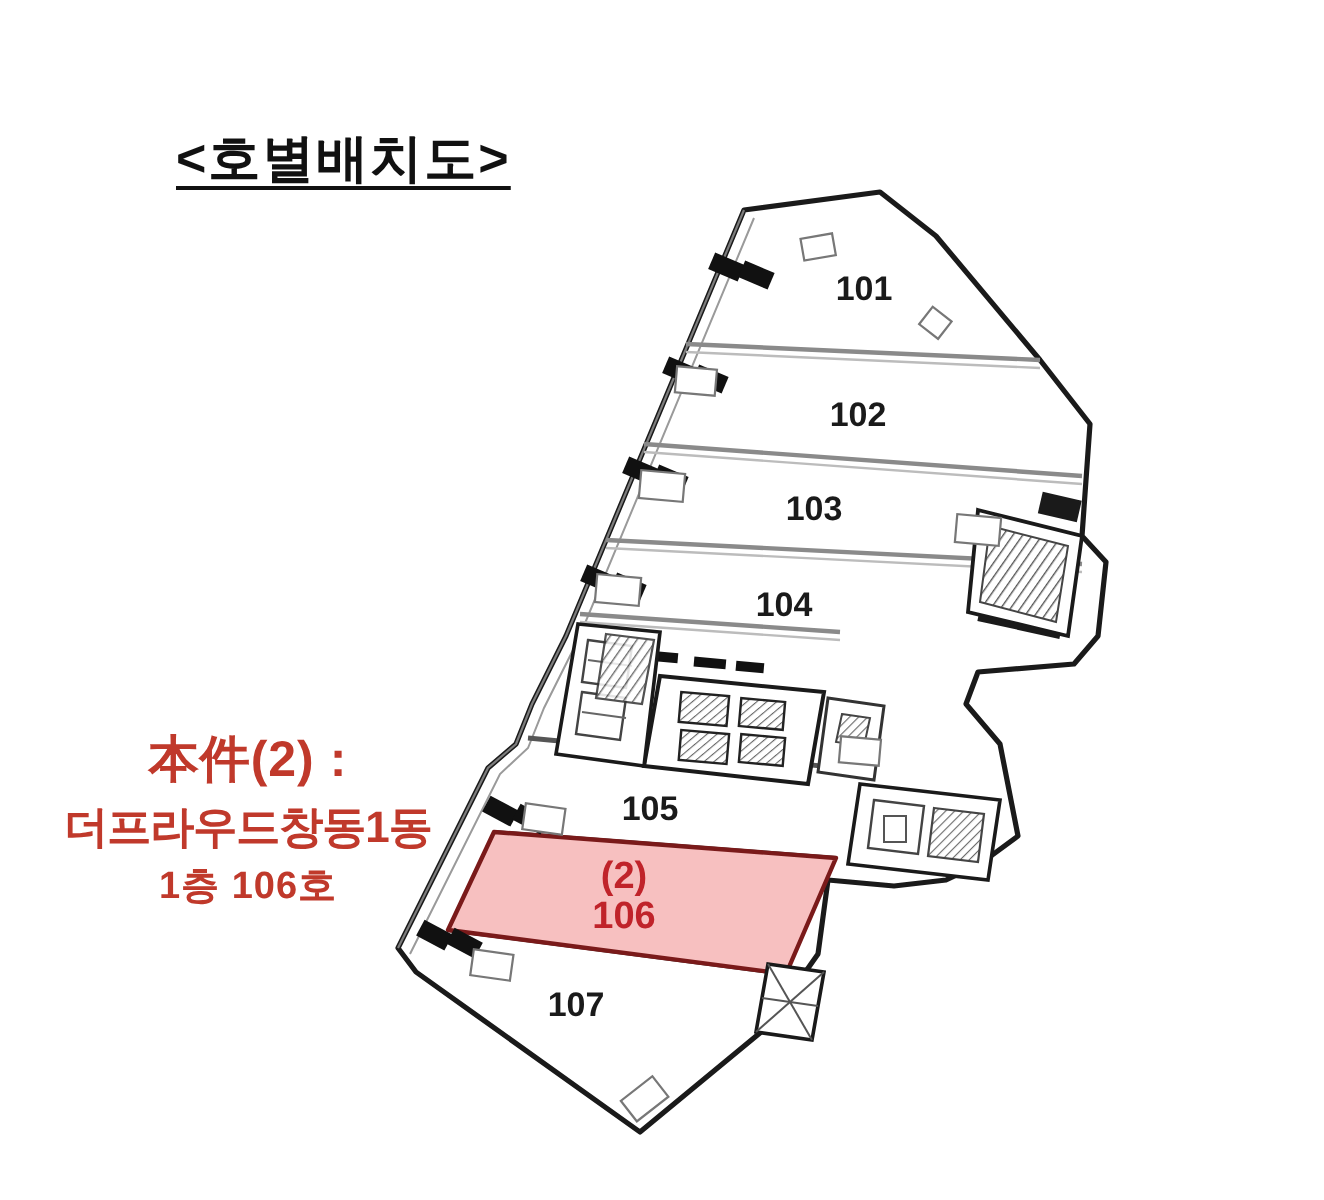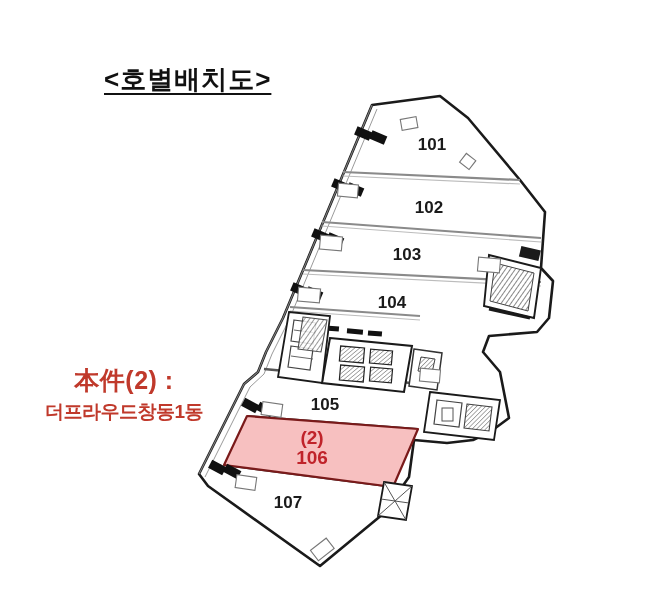--- a/index.html
+++ b/index.html
@@ -21,40 +21,39 @@
     position: absolute;
     left: 88px;
     top: 62px;
     font-size: 26px;
     font-weight: bold;
     letter-spacing: 1px;
     color: #111111;
     text-decoration: underline;
     text-underline-offset: 5px;
     white-space: nowrap;
-    margin-left: 16px;
   }
 
   
   #subject-callout {
     position: absolute;
     left: 18px;
     top: 362px;
     width: 212px;
     text-align: center;
     color: #c0392b;
     font-weight: bold;
     line-height: 1.45;
   }
   #subject-callout .line {
     display: block;
     white-space: nowrap;
   }
   #subject-callout .line-1 { font-size: 25px; letter-spacing: 0.5px; }
-  #subject-callout .line-2 { font-size: 19px; letter-spacing: -0.5px; }
+  #subject-callout .line-2 { font-size: 22px; letter-spacing: -0.5px; }
   #subject-callout .line-3 { font-size: 19px; letter-spacing: 0.5px; }
 
   
   #floorplan-stage {
     position: absolute;
     left: 0;
     top: 0;
     width: 662px;
     height: 600px;
   }
@@ -79,20 +78,21 @@
   }
 </style>
 </head>
 <body>
 
 <div id="plan-title">&lt;호별배치도&gt;</div>
 
 <div id="subject-callout">
   <span class="line line-1">本件(2) :</span>
   <span class="line line-2">더프라우드창동1동</span>
+  <span class="line line-3">1층  106호</span>
 </div>
 
 <div id="floorplan-stage">
   <svg id="floorplan-svg" viewBox="0 0 662 600" xmlns="http://www.w3.org/2000/svg">
     <defs>
 
       <pattern id="stair-hatch" patternUnits="userSpaceOnUse" width="4" height="4" patternTransform="rotate(35)">
         <rect width="4" height="4" fill="#ffffff"></rect>
         <line x1="0" y1="0" x2="0" y2="4" stroke="#555555" stroke-width="1.4"></line>
       </pattern>

